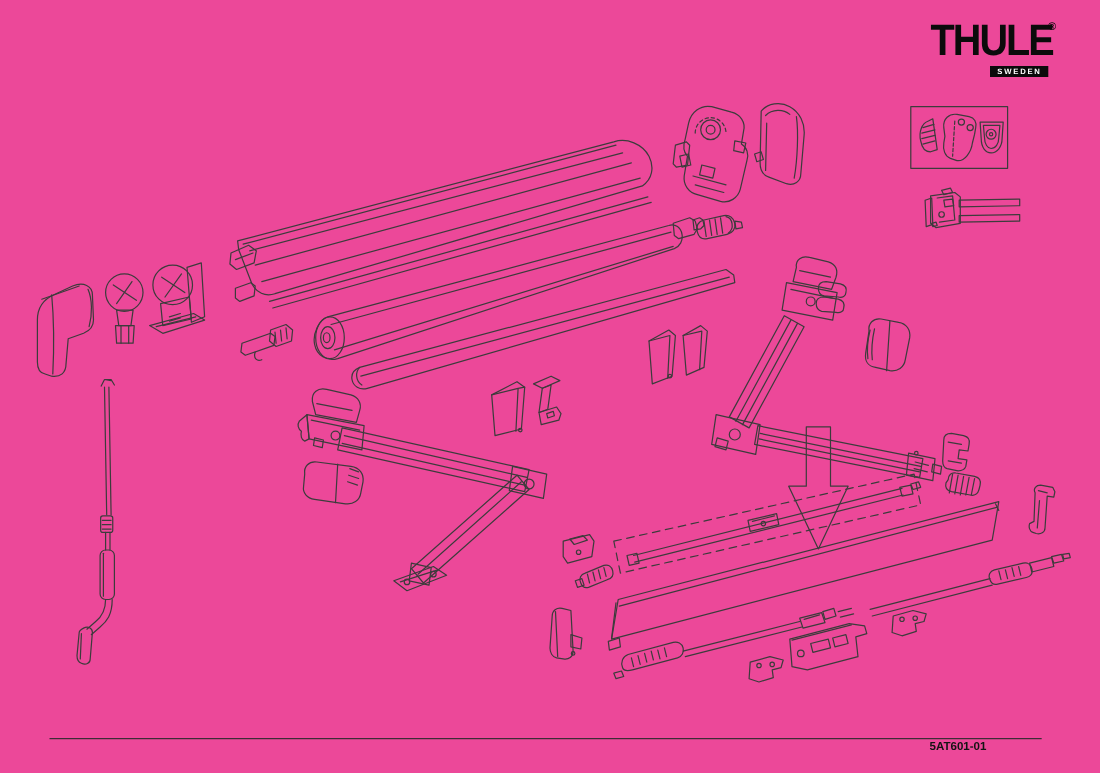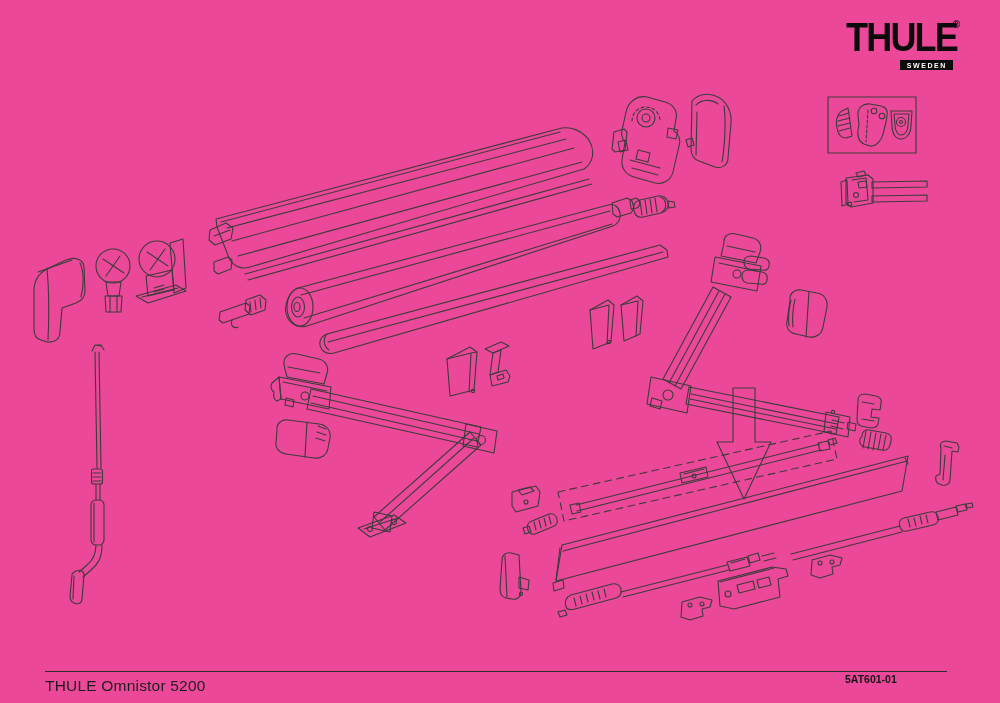--- a/index.html
+++ b/index.html
@@ -345,16 +345,15 @@
     </g>
   </svg>
 
   <div class="logo">
     <span class="brand">THULE</span>
     <span class="reg">®</span>
     <span class="country">SWEDEN</span>
   </div>
 
   <div class="footer-rule"></div>
-  <div class="footer-title">THULE Omnistor 5200</div>
   <div class="footer-doc">5AT601-01</div>
 
 </div>
 
 </body></html>

